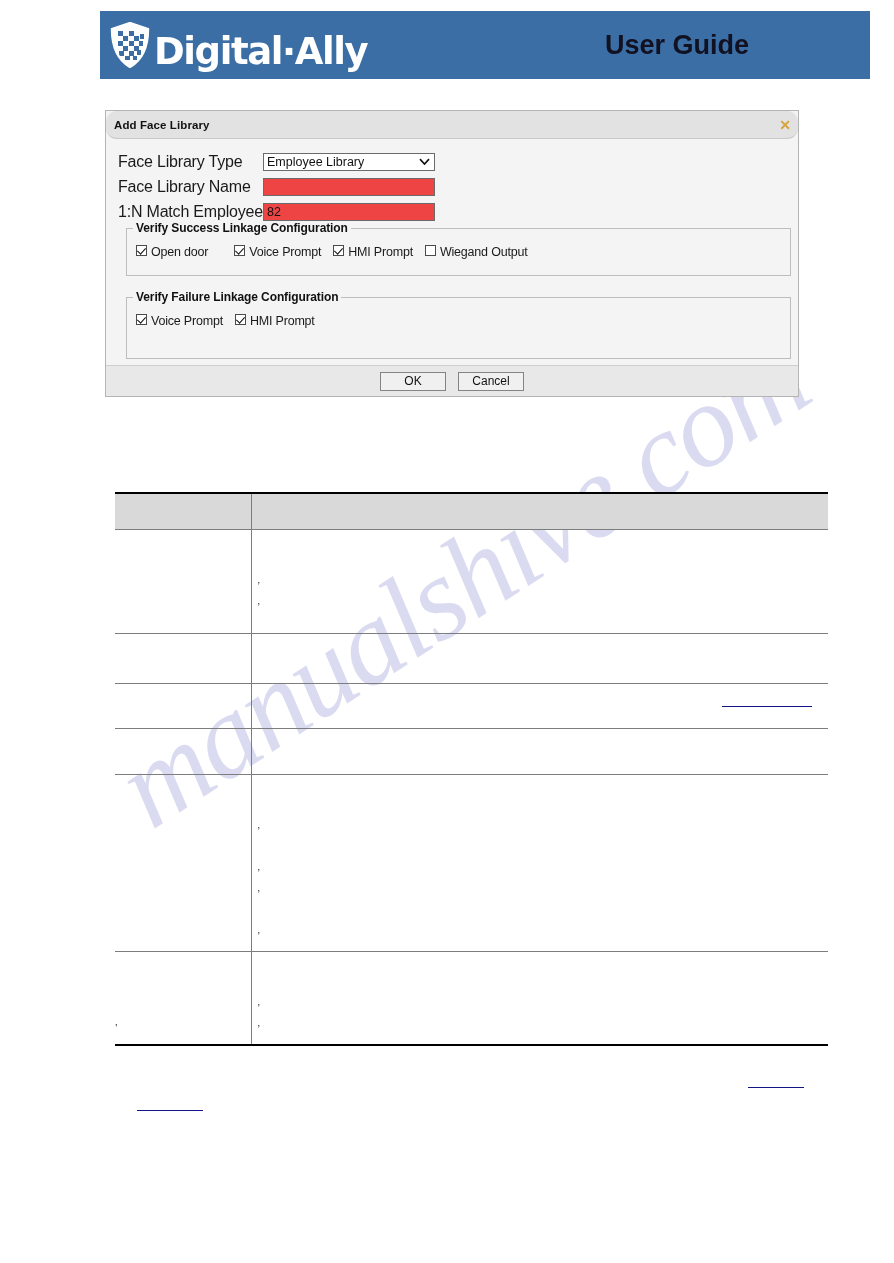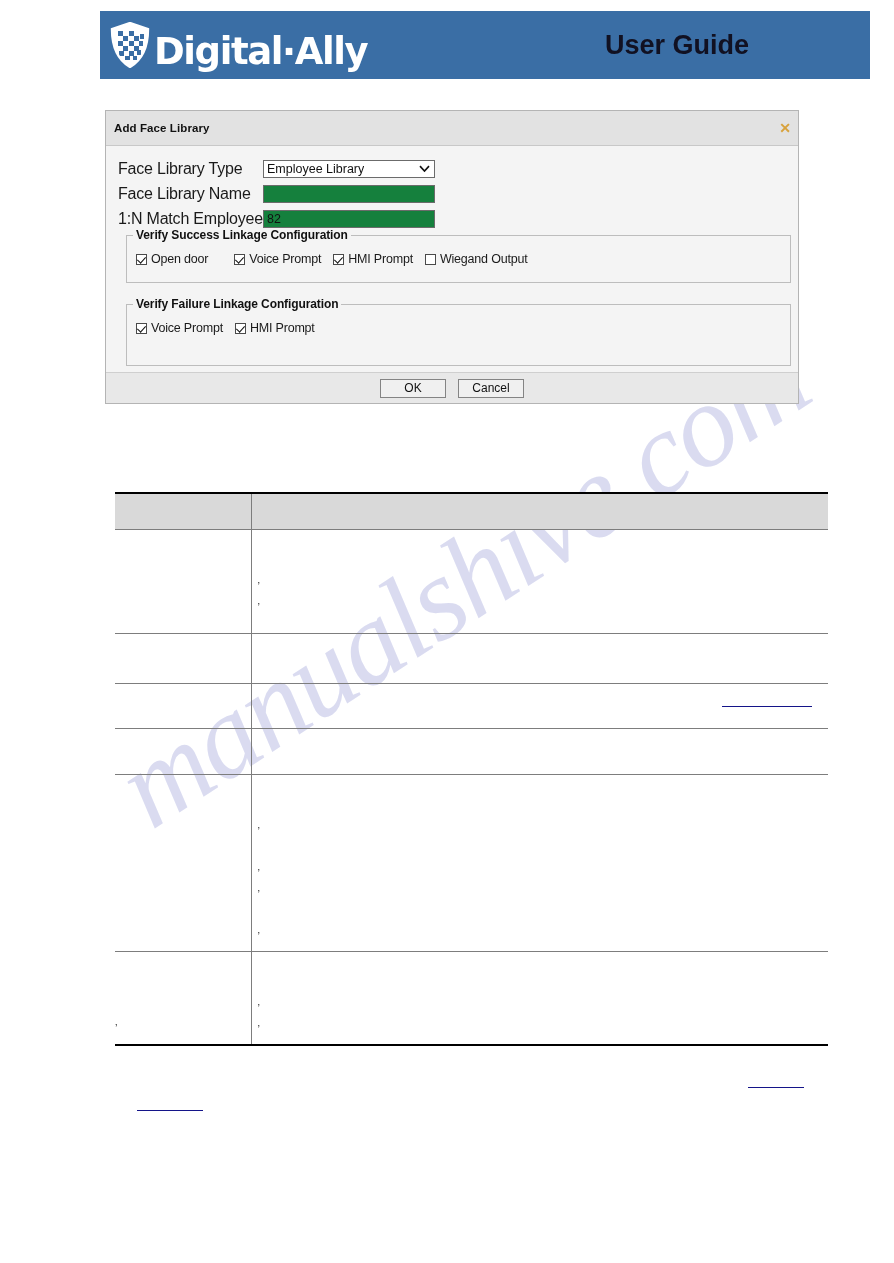--- a/index.html
+++ b/index.html
@@ -96,28 +96,29 @@
     position: absolute;
     left: 105px;
     top: 110px;
     width: 694px;
     border: 1px solid #b4b4b4;
     background: #f4f4f4;
     z-index: 20;
     box-sizing: border-box;
   }
   .dialog-titlebar {
-    height: 35px;
+    height: 28px;
     background: #e2e2e2;
     border-bottom: 1px solid #c8c8c8;
     display: flex;
     align-items: center;
     justify-content: space-between;
     padding: 0 7px 0 8px;
     box-sizing: border-box;
+    border-radius: 11px;
   }
   .dialog-title {
     font-size: 11.5px;
     font-weight: bold;
     color: #111111;
     letter-spacing: 0.1px;
   }
   .close-icon {
     font-size: 14px;
     font-weight: bold;
@@ -142,21 +143,21 @@
     flex: 0 0 145px;
     font-size: 16px;
     color: #1a1a1a;
     letter-spacing: -0.2px;
   }
   .field {
     width: 172px;
     height: 18px;
     box-sizing: border-box;
     border: 1px solid #6b6b6b;
-    background: #15803d;
+    background: #ef4444;
     font-family: "Liberation Sans", sans-serif;
     font-size: 12.5px;
     color: #111111;
     padding: 0 3px;
     line-height: 16px;
     outline: none;
   }
   .select-field {
     position: relative;
     width: 172px;
@@ -209,21 +210,20 @@
   .group-success { margin-top: 5px; }
   .group-failure { margin-top: 21px; padding: 16px 0 30px 0; }
 
   .cb-row {
     display: flex;
     align-items: center;
     padding-left: 9px;
   }
   .cb {
     display: flex;
-    align-items: center;
     cursor: pointer;
     white-space: nowrap;
   }
   .cb-box {
     width: 11px;
     height: 11px;
     box-sizing: border-box;
     border: 1px solid #4a4a4a;
     background: #ffffff;
     margin-right: 4px;

